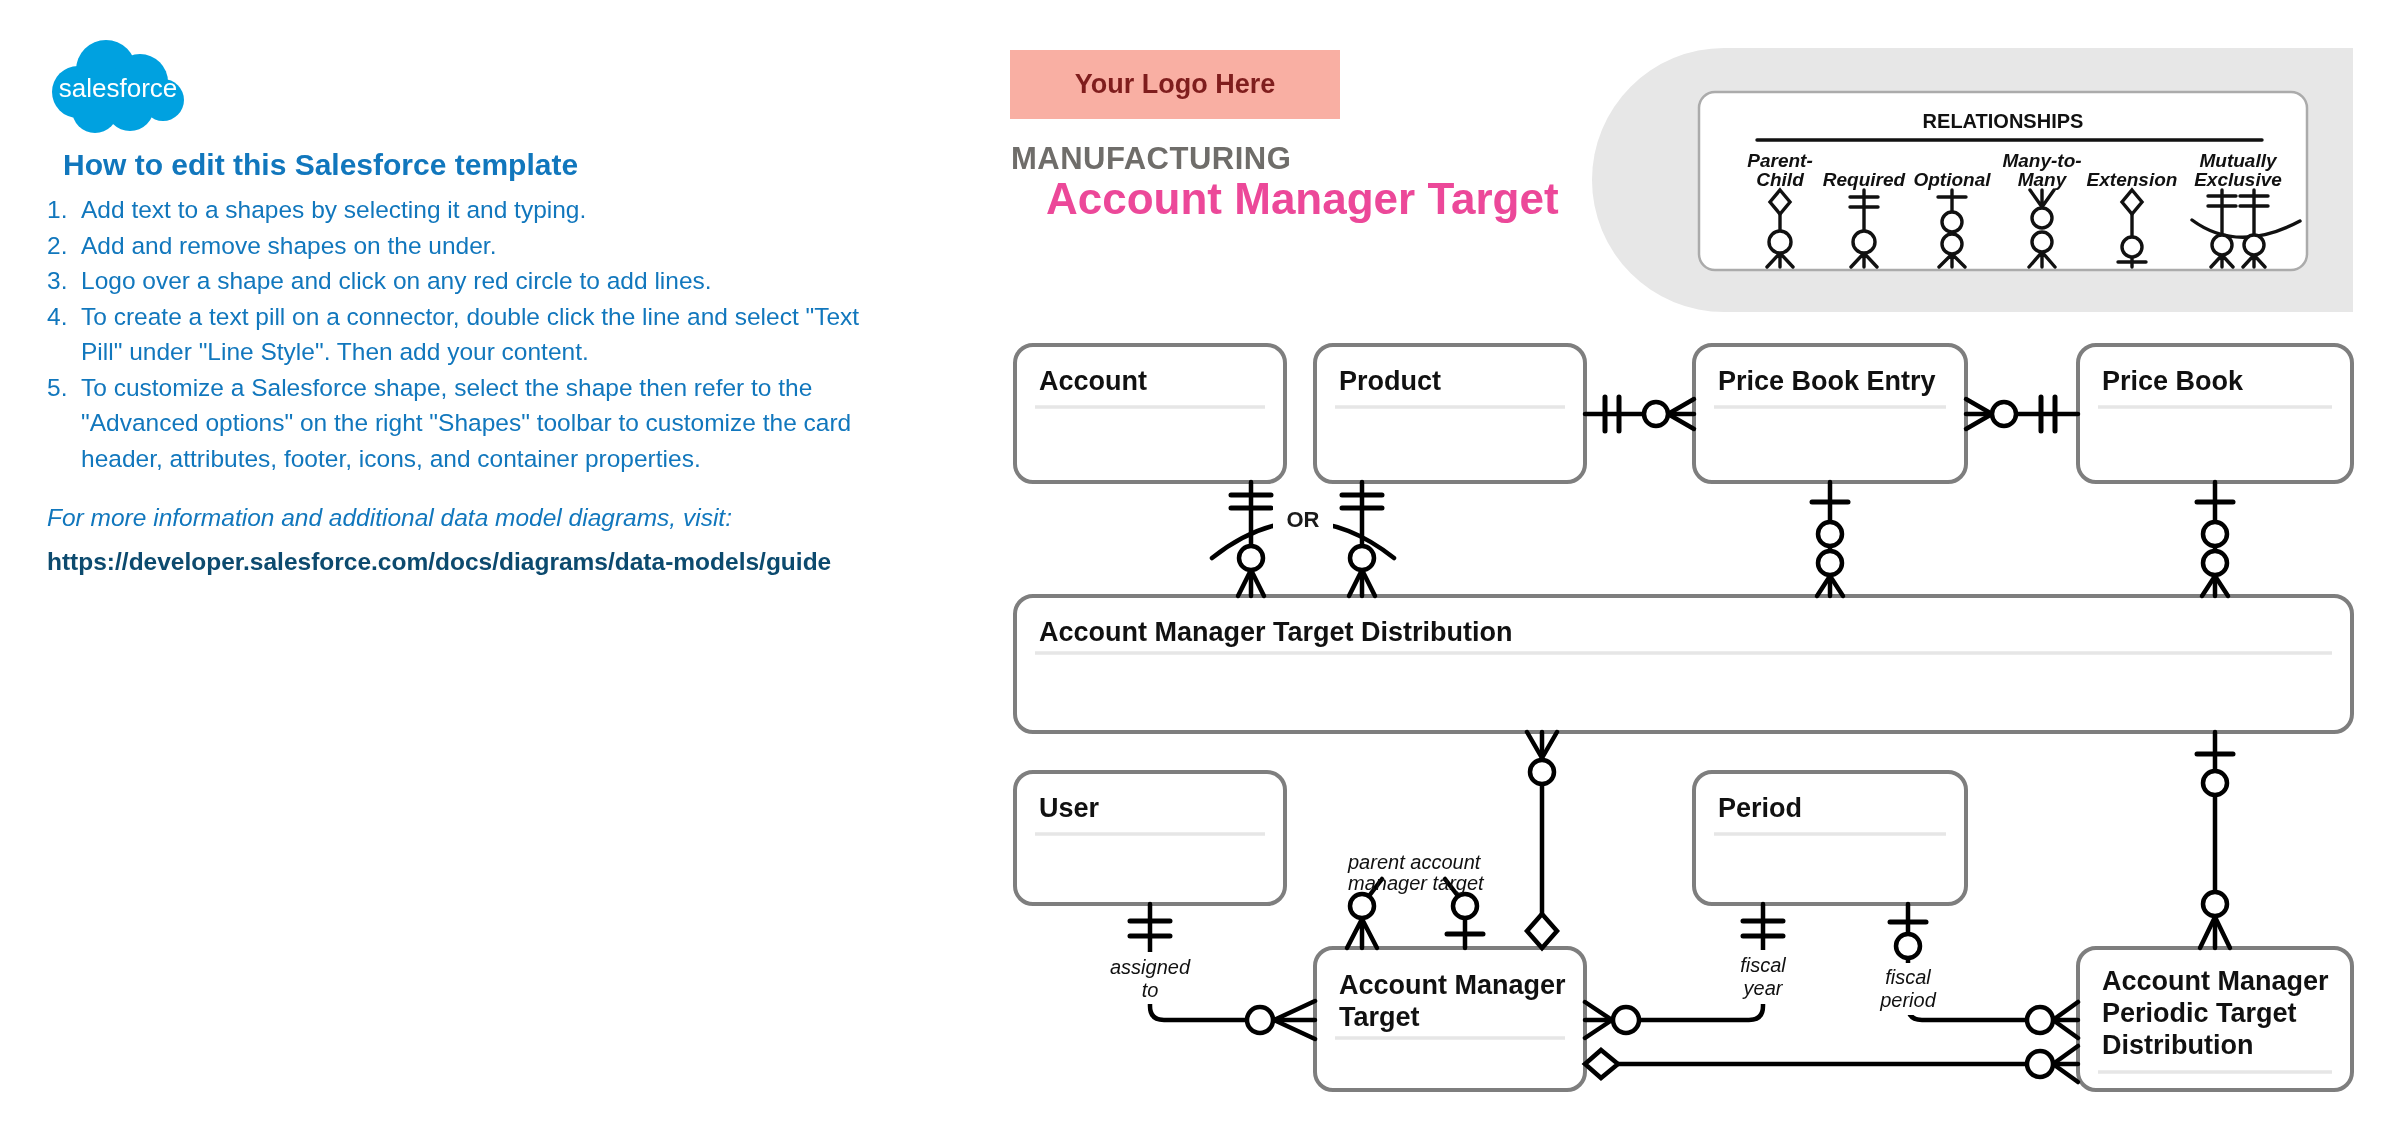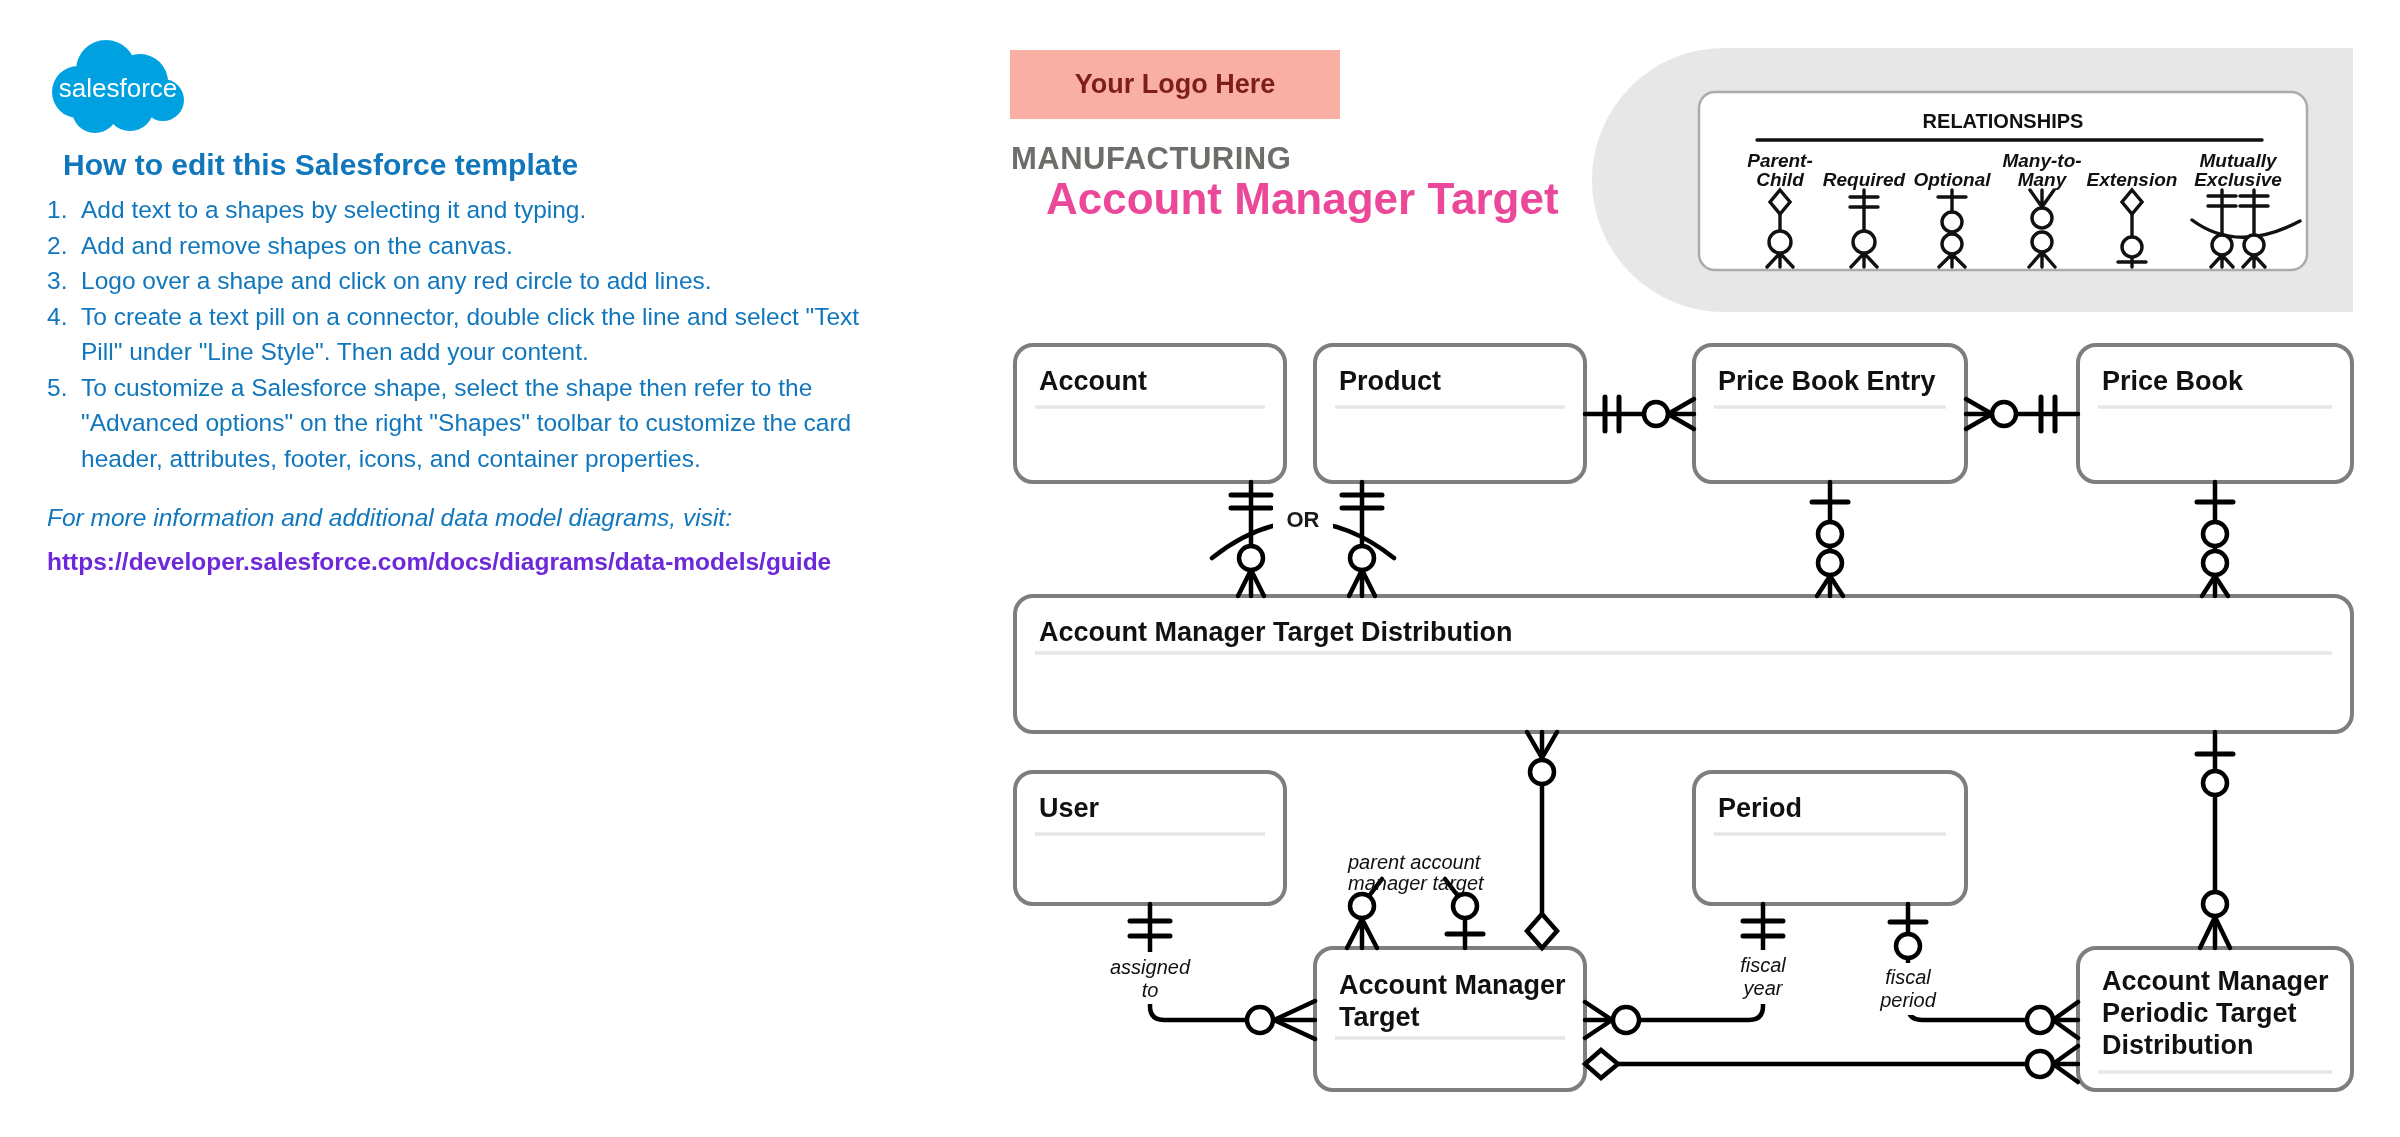--- a/index.html
+++ b/index.html
@@ -7,21 +7,21 @@
           font-family:"Liberation Sans",sans-serif;overflow:hidden;}
   .layer{position:absolute;left:0;top:0;}
 
   
   .howto{position:absolute;left:47px;top:148px;width:845px;color:#1177BD;}
   .howto h1{font-size:30px;font-weight:bold;margin:0 0 10px 16px;color:#1177BD;}
   .howto ol{list-style:none;margin:0;padding:0;}
   .howto li{display:flex;font-size:24.5px;line-height:35.5px;}
   .howto .num{width:34px;flex:0 0 34px;}
   .howto .note{font-style:italic;font-size:24.5px;margin:28px 0 16px 0;}
-  .howto .link{display:block;font-size:24.5px;font-weight:bold;color:#6d28d9;
+  .howto .link{display:block;font-size:24.5px;font-weight:bold;color:#0c4a6e;
                text-decoration:none;margin-top:10px;}
 
   
   .logobox{position:absolute;left:1010px;top:50px;width:330px;height:69px;
            background:#F9AFA3;display:flex;align-items:center;justify-content:center;
            font-size:27px;font-weight:bold;color:#7f1d1d;}
   .category{position:absolute;left:1011px;top:141px;font-size:31px;font-weight:bold;
             color:#6F6D6A;letter-spacing:0.5px;}
   .doctitle{position:absolute;left:1046px;top:174px;font-size:44px;font-weight:bold;
             color:#ec4899;}
@@ -285,21 +285,21 @@
 
 <div class="howto">
   <h1>How to edit this Salesforce template</h1>
   <ol>
     <li>
           <span class="num">1.</span>
           <span class="txt">Add text to a shapes by selecting it and typing.</span>
         </li>
     <li>
           <span class="num">2.</span>
-          <span class="txt">Add and remove shapes on the canvas.</span>
+          <span class="txt">Add and remove shapes on the under.</span>
         </li>
     <li>
           <span class="num">3.</span>
           <span class="txt">Logo over a shape and click on any red circle to add lines.</span>
         </li>
     <li>
           <span class="num">4.</span>
           <span class="txt">To create a text pill on a connector, double click the line and select "Text Pill" under "Line Style". Then add your content.</span>
         </li>
     <li>

